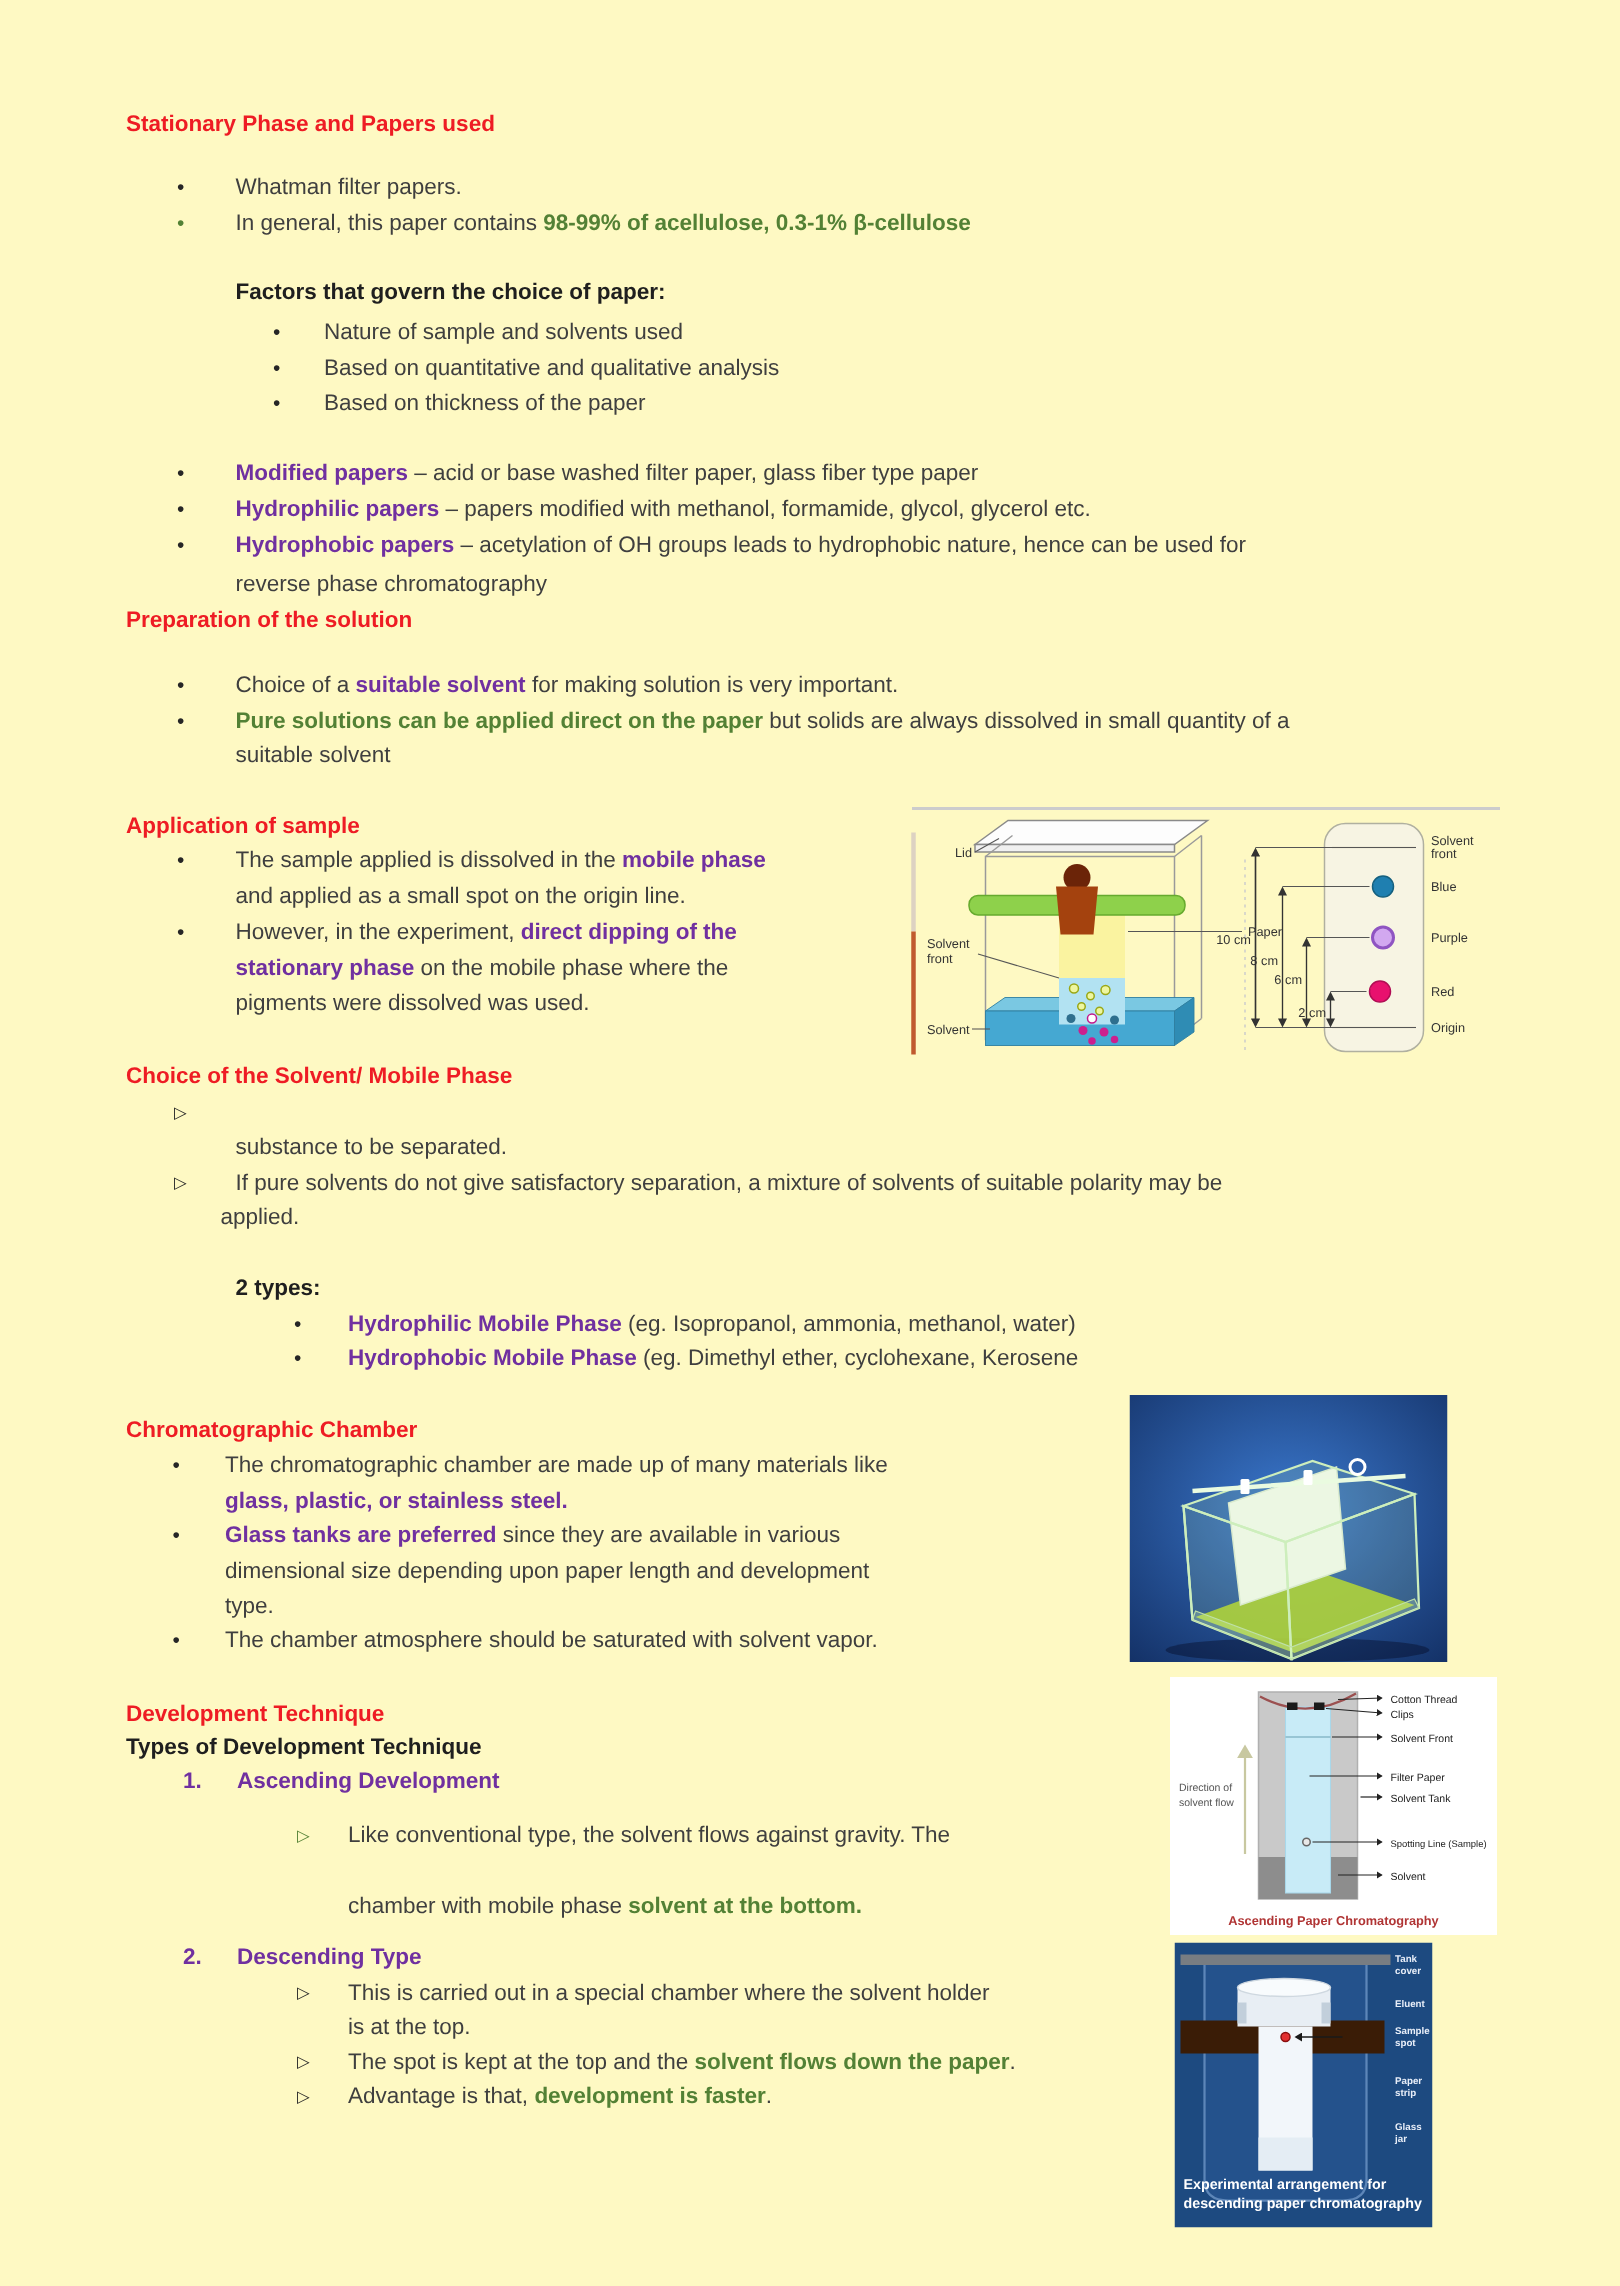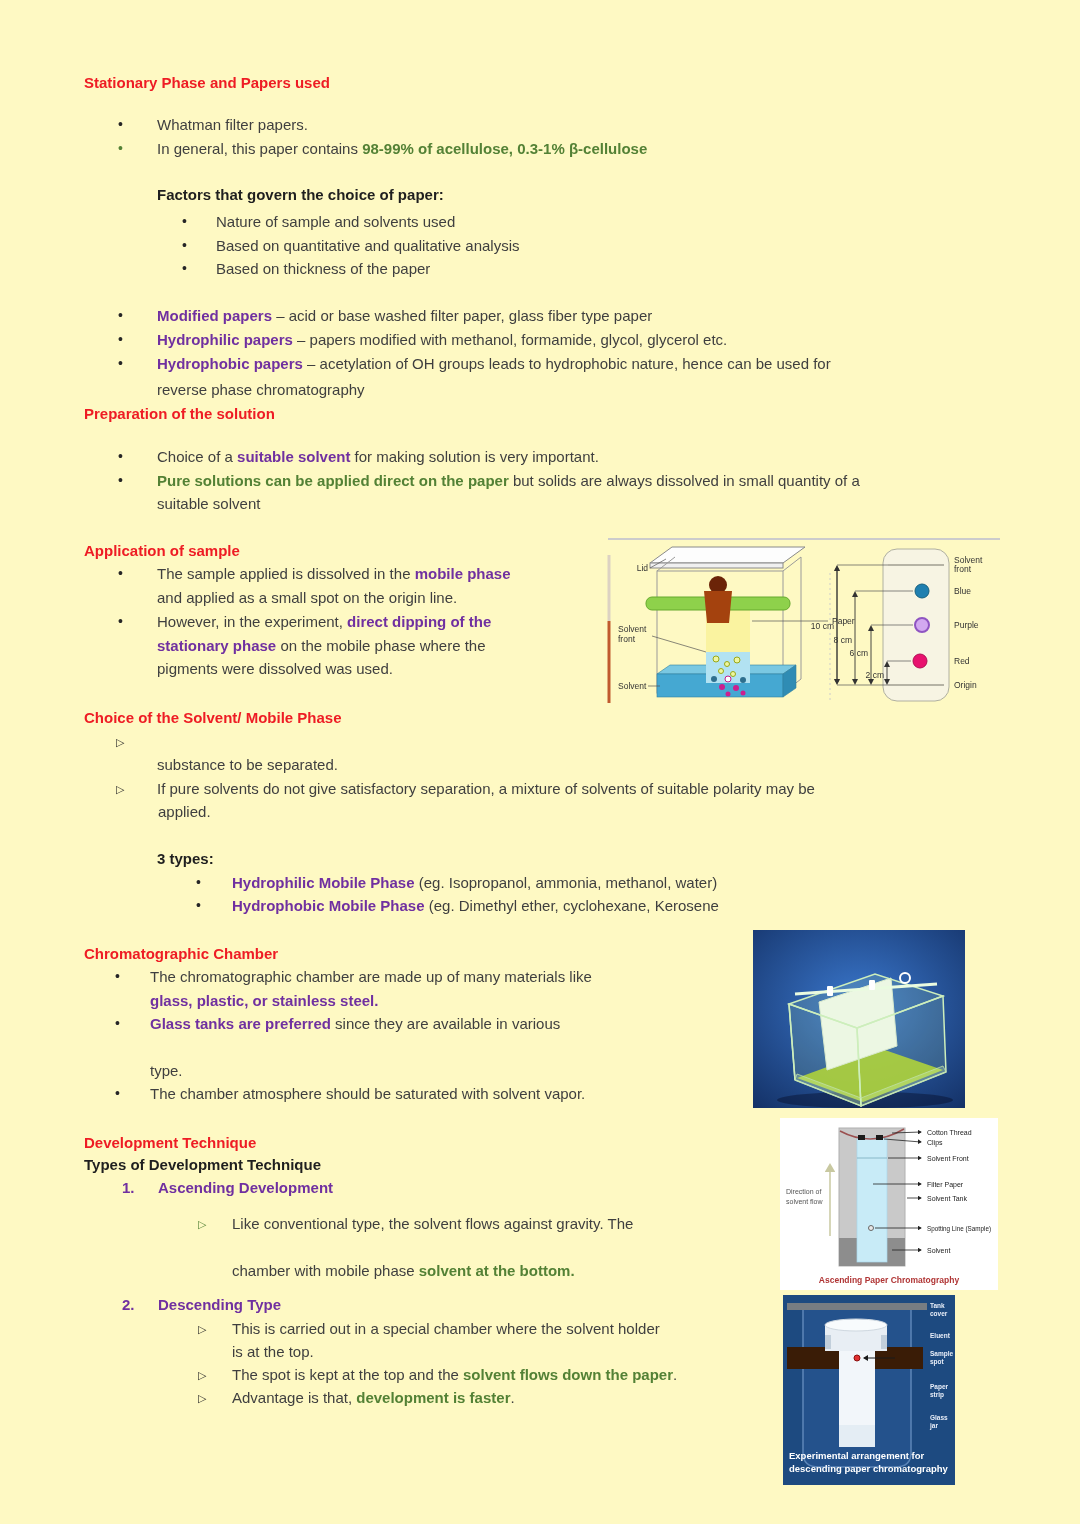--- a/index.html
+++ b/index.html
@@ -46,28 +46,29 @@
       <div class="line" style="left: 84px; top: 539px;"><span class="c-h">Application of sample</span></div>
       <div class="line" style="left: 157px; top: 562px;"><span class="marker mk-dot mc-k" style="left: -39px;">•</span><span class="c-b">The sample applied is dissolved in the </span><span class="c-pb">mobile phase</span></div>
       <div class="line" style="left: 157px; top: 586px;"><span class="c-b">and applied as a small spot on the origin line.</span></div>
       <div class="line" style="left: 157px; top: 610px;"><span class="marker mk-dot mc-k" style="left: -39px;">•</span><span class="c-b">However, in the experiment, </span><span class="c-pb">direct dipping of the</span></div>
       <div class="line" style="left: 157px; top: 634px;"><span class="c-pb">stationary phase</span><span class="c-b"> on the mobile phase where the</span></div>
       <div class="line" style="left: 157px; top: 657px;"><span class="c-b">pigments were dissolved was used.</span></div>
       <div class="line" style="left: 84px; top: 706px;"><span class="c-h">Choice of the Solvent/ Mobile Phase</span></div>
       <div class="line" style="left: 157px; top: 730px;"><span class="marker mk-arrow mc-k" style="left: -41px;">▷</span></div>
       <div class="line" style="left: 157px; top: 753px;"><span class="c-b">substance to be separated.</span></div>
       <div class="line" style="left: 157px; top: 777px;"><span class="marker mk-arrow mc-k" style="left: -41px;">▷</span><span class="c-b">If pure solvents do not give satisfactory separation, a mixture of solvents of suitable polarity may be</span></div>
-      <div class="line" style="left: 158px; top: 800px;"><span class="c-b">applied.</span></div>
-      <div class="line" style="left: 157px; top: 847px;"><span class="c-kb">3 types:</span></div>
+      <div class="line" style="left: 147px; top: 800px;"><span class="c-b">applied.</span></div>
+      <div class="line" style="left: 157px; top: 847px;"><span class="c-kb">2 types:</span></div>
       <div class="line" style="left: 232px; top: 871px;"><span class="marker mk-dot mc-k" style="left: -36px;">•</span><span class="c-pb">Hydrophilic Mobile Phase</span><span class="c-b"> (eg. Isopropanol, ammonia, methanol, water)</span></div>
       <div class="line" style="left: 232px; top: 894px;"><span class="marker mk-dot mc-k" style="left: -36px;">•</span><span class="c-pb">Hydrophobic Mobile Phase</span><span class="c-b"> (eg. Dimethyl ether, cyclohexane, Kerosene</span></div>
       <div class="line" style="left: 84px; top: 942px;"><span class="c-h">Chromatographic Chamber</span></div>
       <div class="line" style="left: 150px; top: 965px;"><span class="marker mk-dot mc-k" style="left: -35px;">•</span><span class="c-b">The chromatographic chamber are made up of many materials like</span></div>
       <div class="line" style="left: 150px; top: 989px;"><span class="c-pb">glass, plastic, or stainless steel.</span></div>
       <div class="line" style="left: 150px; top: 1012px;"><span class="marker mk-dot mc-k" style="left: -35px;">•</span><span class="c-pb">Glass tanks are preferred</span><span class="c-b"> since they are available in various</span></div>
+      <div class="line" style="left: 150px; top: 1036px;"><span class="c-b">dimensional size depending upon paper length and development</span></div>
       <div class="line" style="left: 150px; top: 1059px;"><span class="c-b">type.</span></div>
       <div class="line" style="left: 150px; top: 1082px;"><span class="marker mk-dot mc-k" style="left: -35px;">•</span><span class="c-b">The chamber atmosphere should be saturated with solvent vapor.</span></div>
       <div class="line" style="left: 84px; top: 1131px;"><span class="c-h">Development Technique</span></div>
       <div class="line" style="left: 84px; top: 1153px;"><span class="c-kb">Types of Development Technique</span></div>
       <div class="line" style="left: 158px; top: 1176px;"><span class="marker mk-num mc-p" style="left: -36px;">1.</span><span class="c-pb">Ascending Development</span></div>
       <div class="line" style="left: 232px; top: 1212px;"><span class="marker mk-arrow mc-g" style="left: -34px;">▷</span><span class="c-b">Like conventional type, the solvent flows against gravity. The</span></div>
       <div class="line" style="left: 232px; top: 1259px;"><span class="c-b">chamber with mobile phase </span><span class="c-gb">solvent at the bottom.</span></div>
       <div class="line" style="left: 158px; top: 1293px;"><span class="marker mk-num mc-p" style="left: -36px;">2.</span><span class="c-pb">Descending Type</span></div>
       <div class="line" style="left: 232px; top: 1317px;"><span class="marker mk-arrow mc-k" style="left: -34px;">▷</span><span class="c-b">This is carried out in a special chamber where the solvent holder</span></div>
       <div class="line" style="left: 232px; top: 1340px;"><span class="c-b">is at the top.</span></div>

